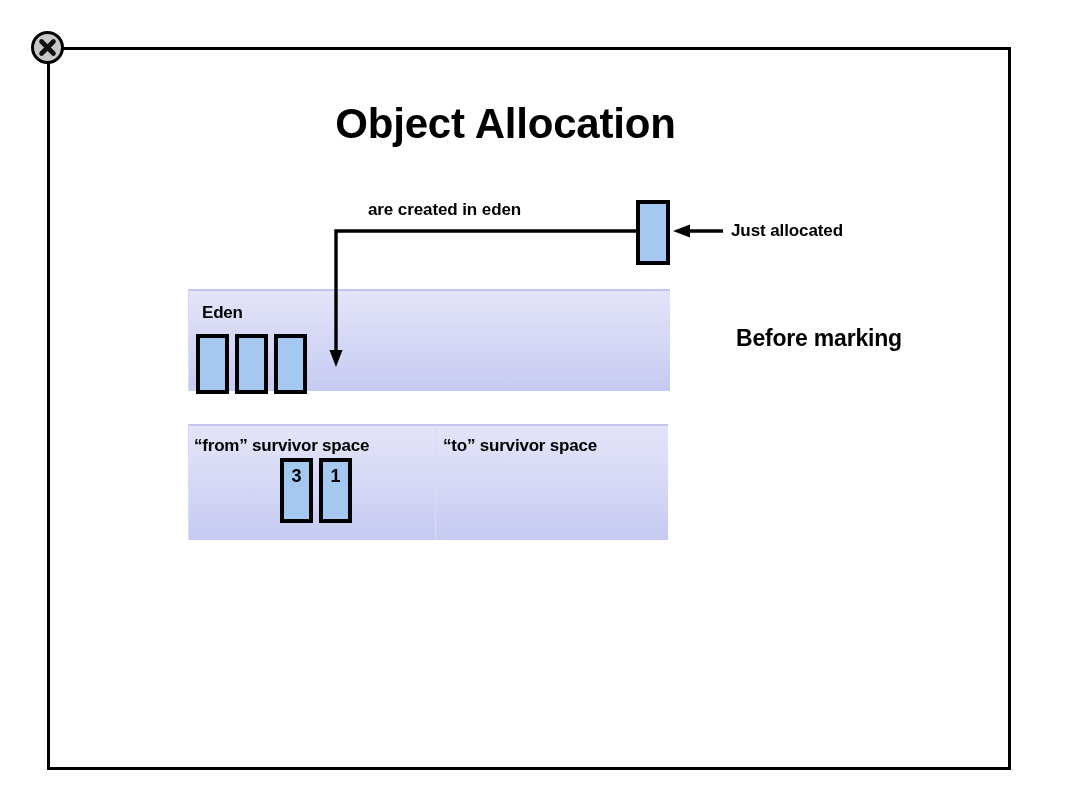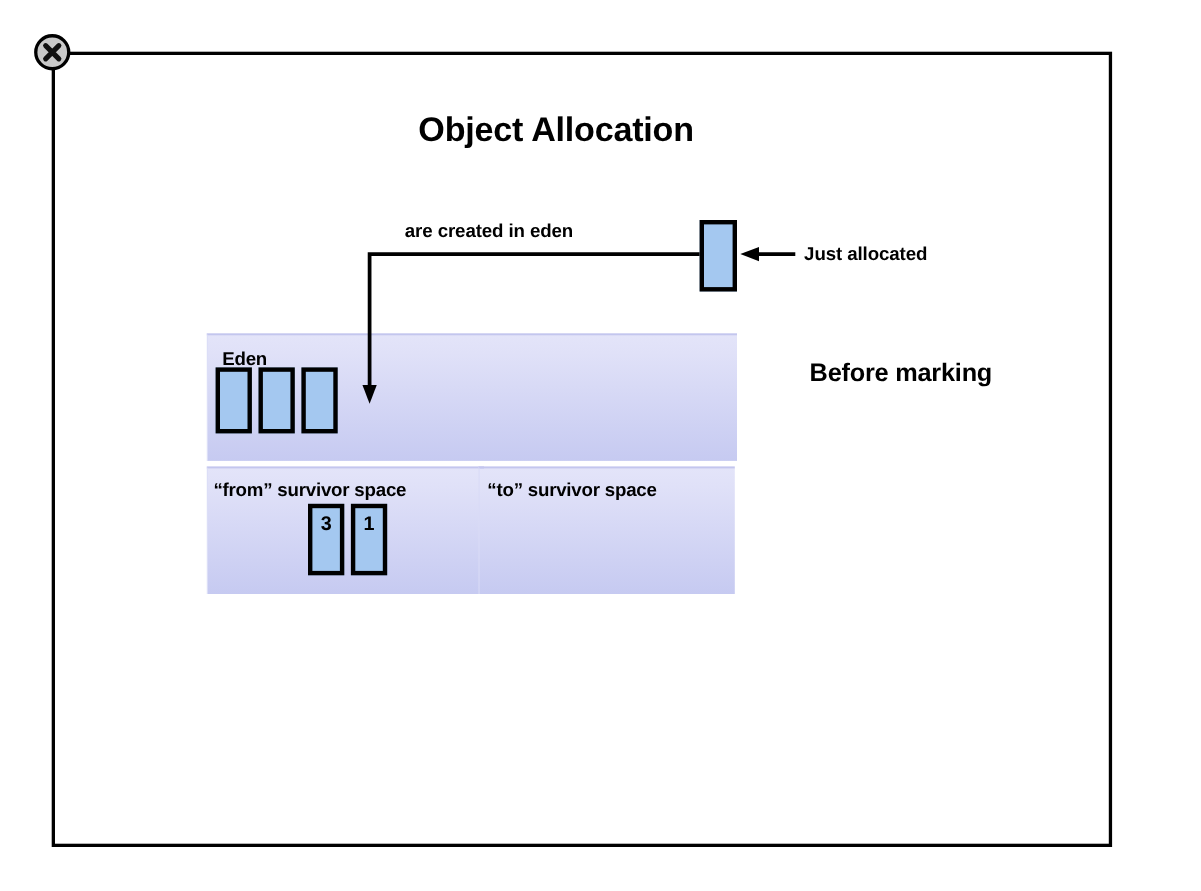--- a/index.html
+++ b/index.html
@@ -56,21 +56,21 @@
     height: 100%;
   }
 
   
   #page-title {
     position: absolute;
     left: 0;
     top: 100px;
     width: 1011px;
     text-align: center;
-    font-size: 31px;
+    font-size: 42px;
     font-weight: bold;
     letter-spacing: -0.2px;
     white-space: nowrap;
   }
 
   
   .annot {
     position: absolute;
     font-size: 17px;
     font-weight: bold;
@@ -94,23 +94,23 @@
   
   .region {
     position: absolute;
     box-sizing: border-box;
     background: linear-gradient(to bottom, #e3e4f9 0%, #e0e1f8 14%, #c6caf1 100%);
     border-top: 2px solid #c3c6ee;
     border-left: 1px solid #d9dbf6;
   }
   #eden-region {
     left: 188px;
-    top: 303px;
+    top: 289px;
     width: 482px;
-    height: 116px;
+    height: 102px;
   }
   #from-survivor-region {
     left: 188px;
     top: 424px;
     width: 252px;
     height: 116px;
   }
   #to-survivor-region {
     left: 435px;
     top: 424px;

